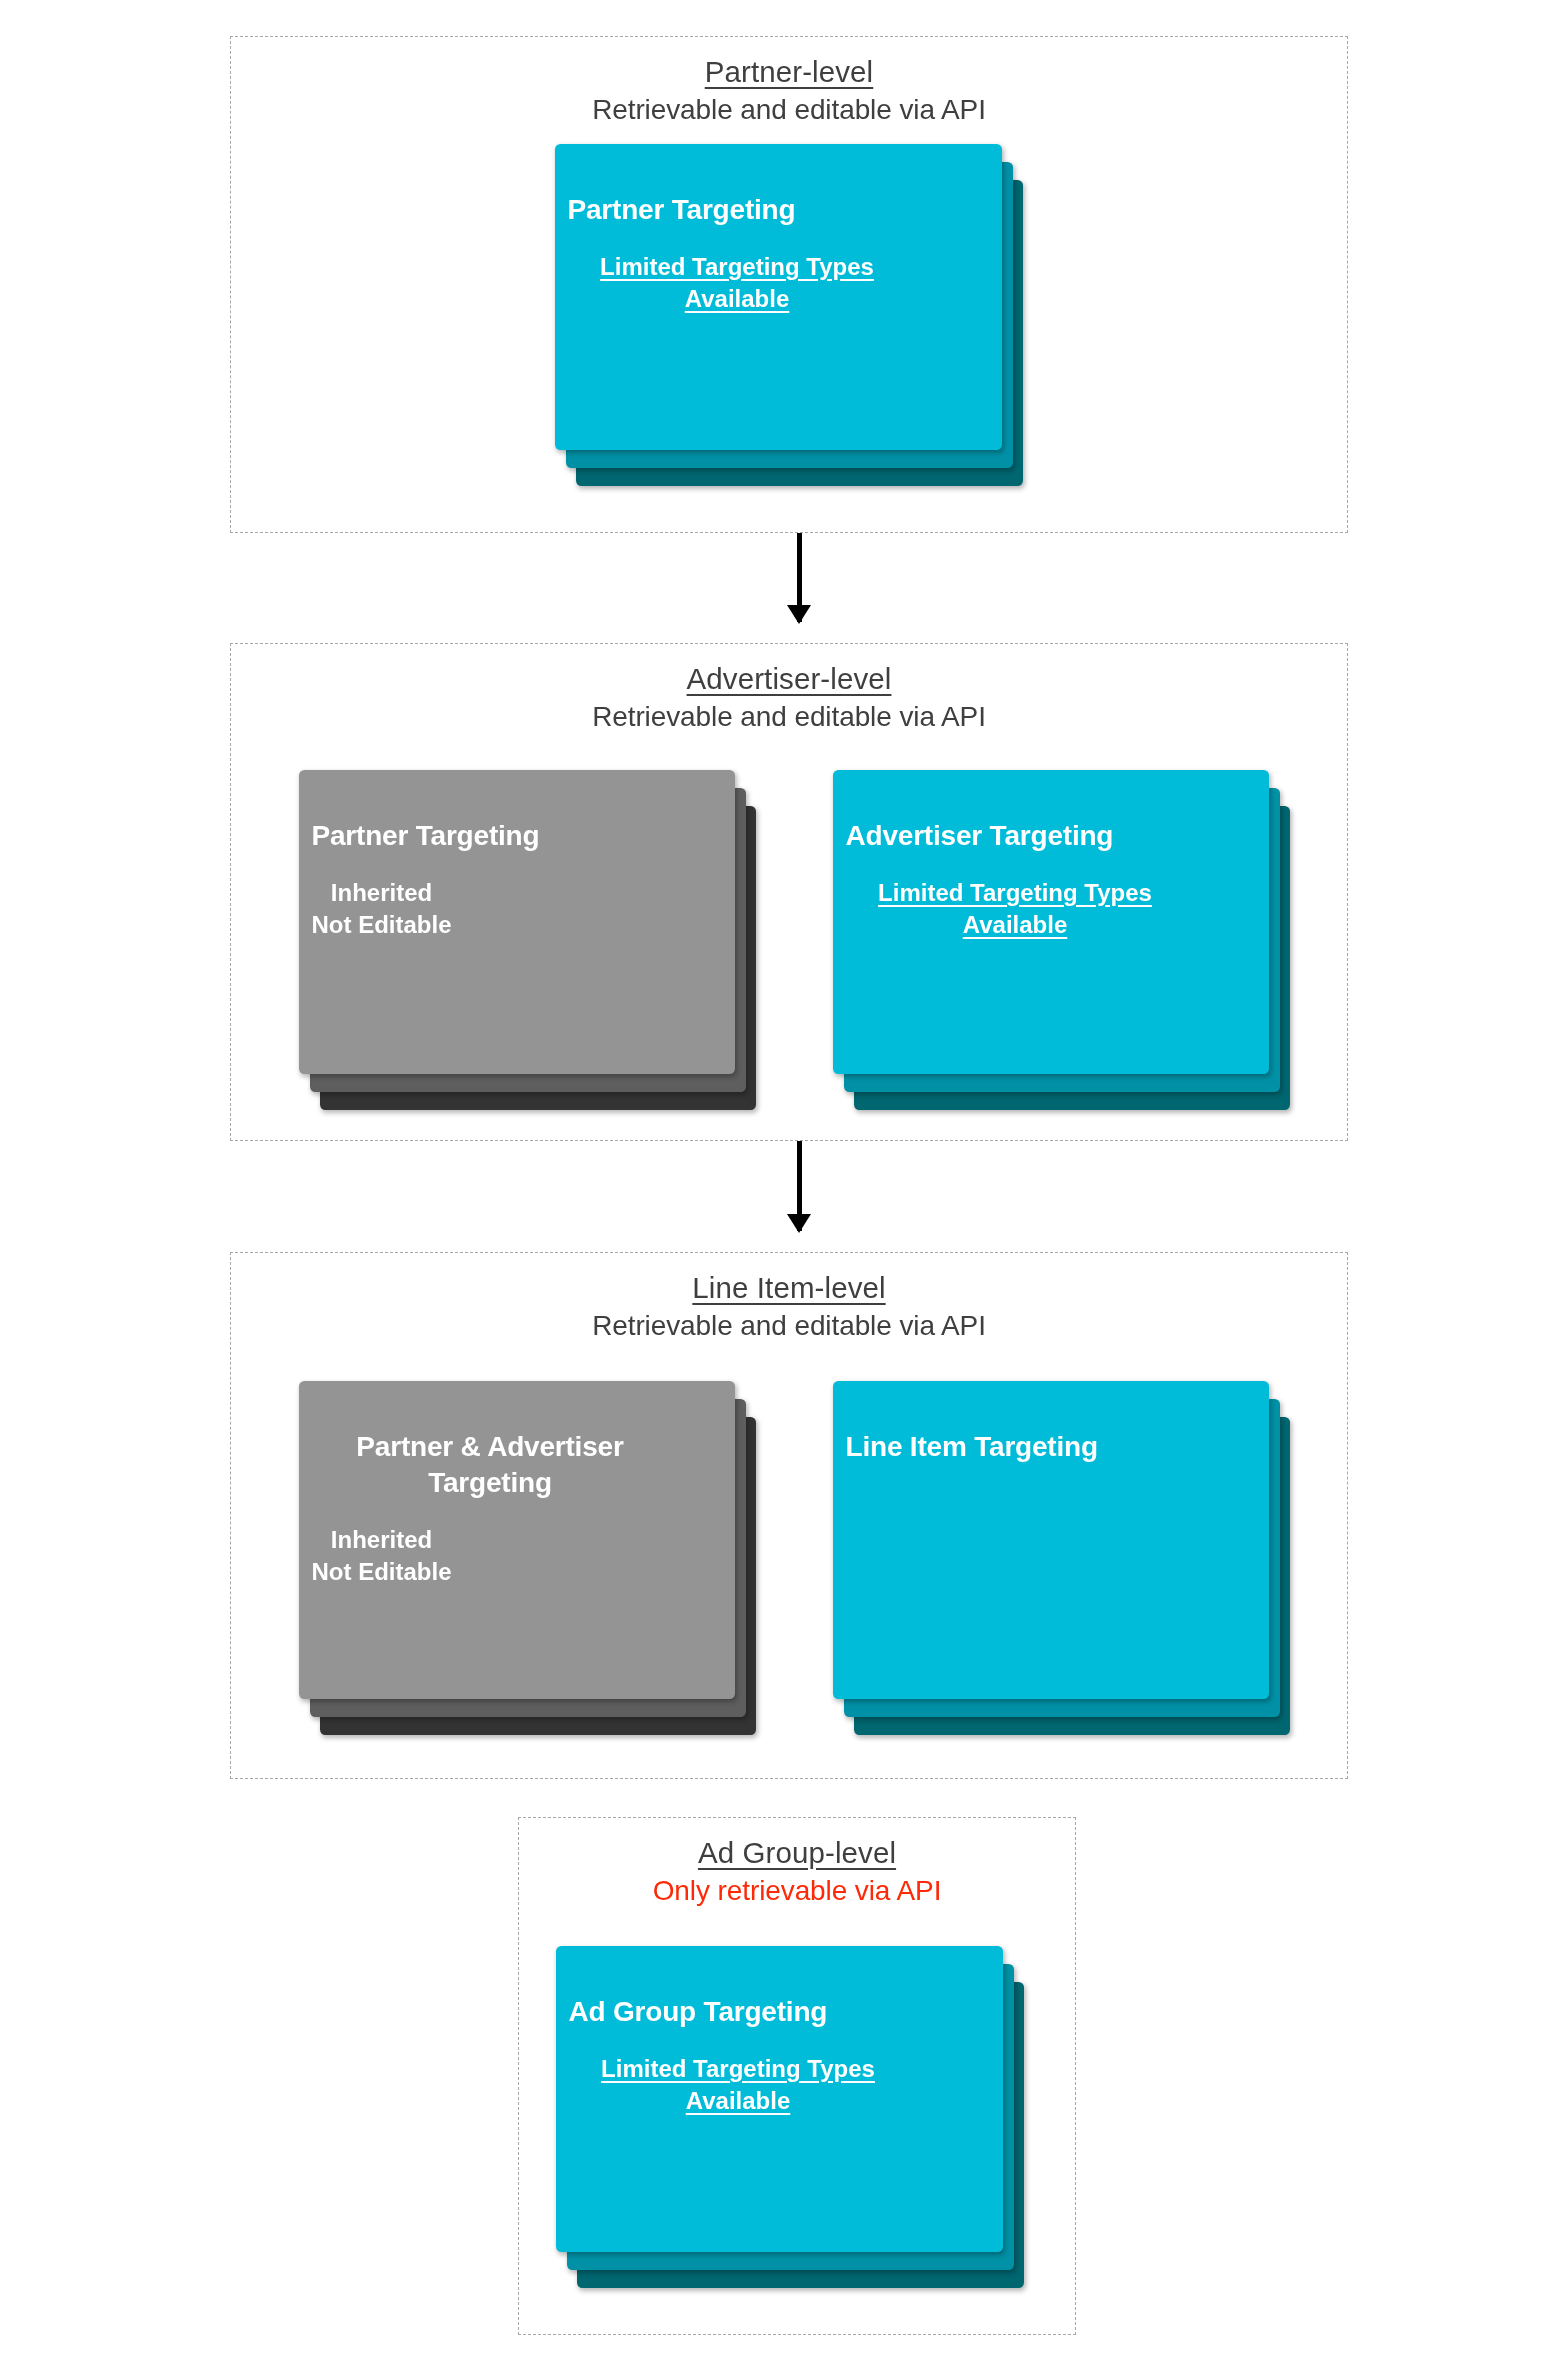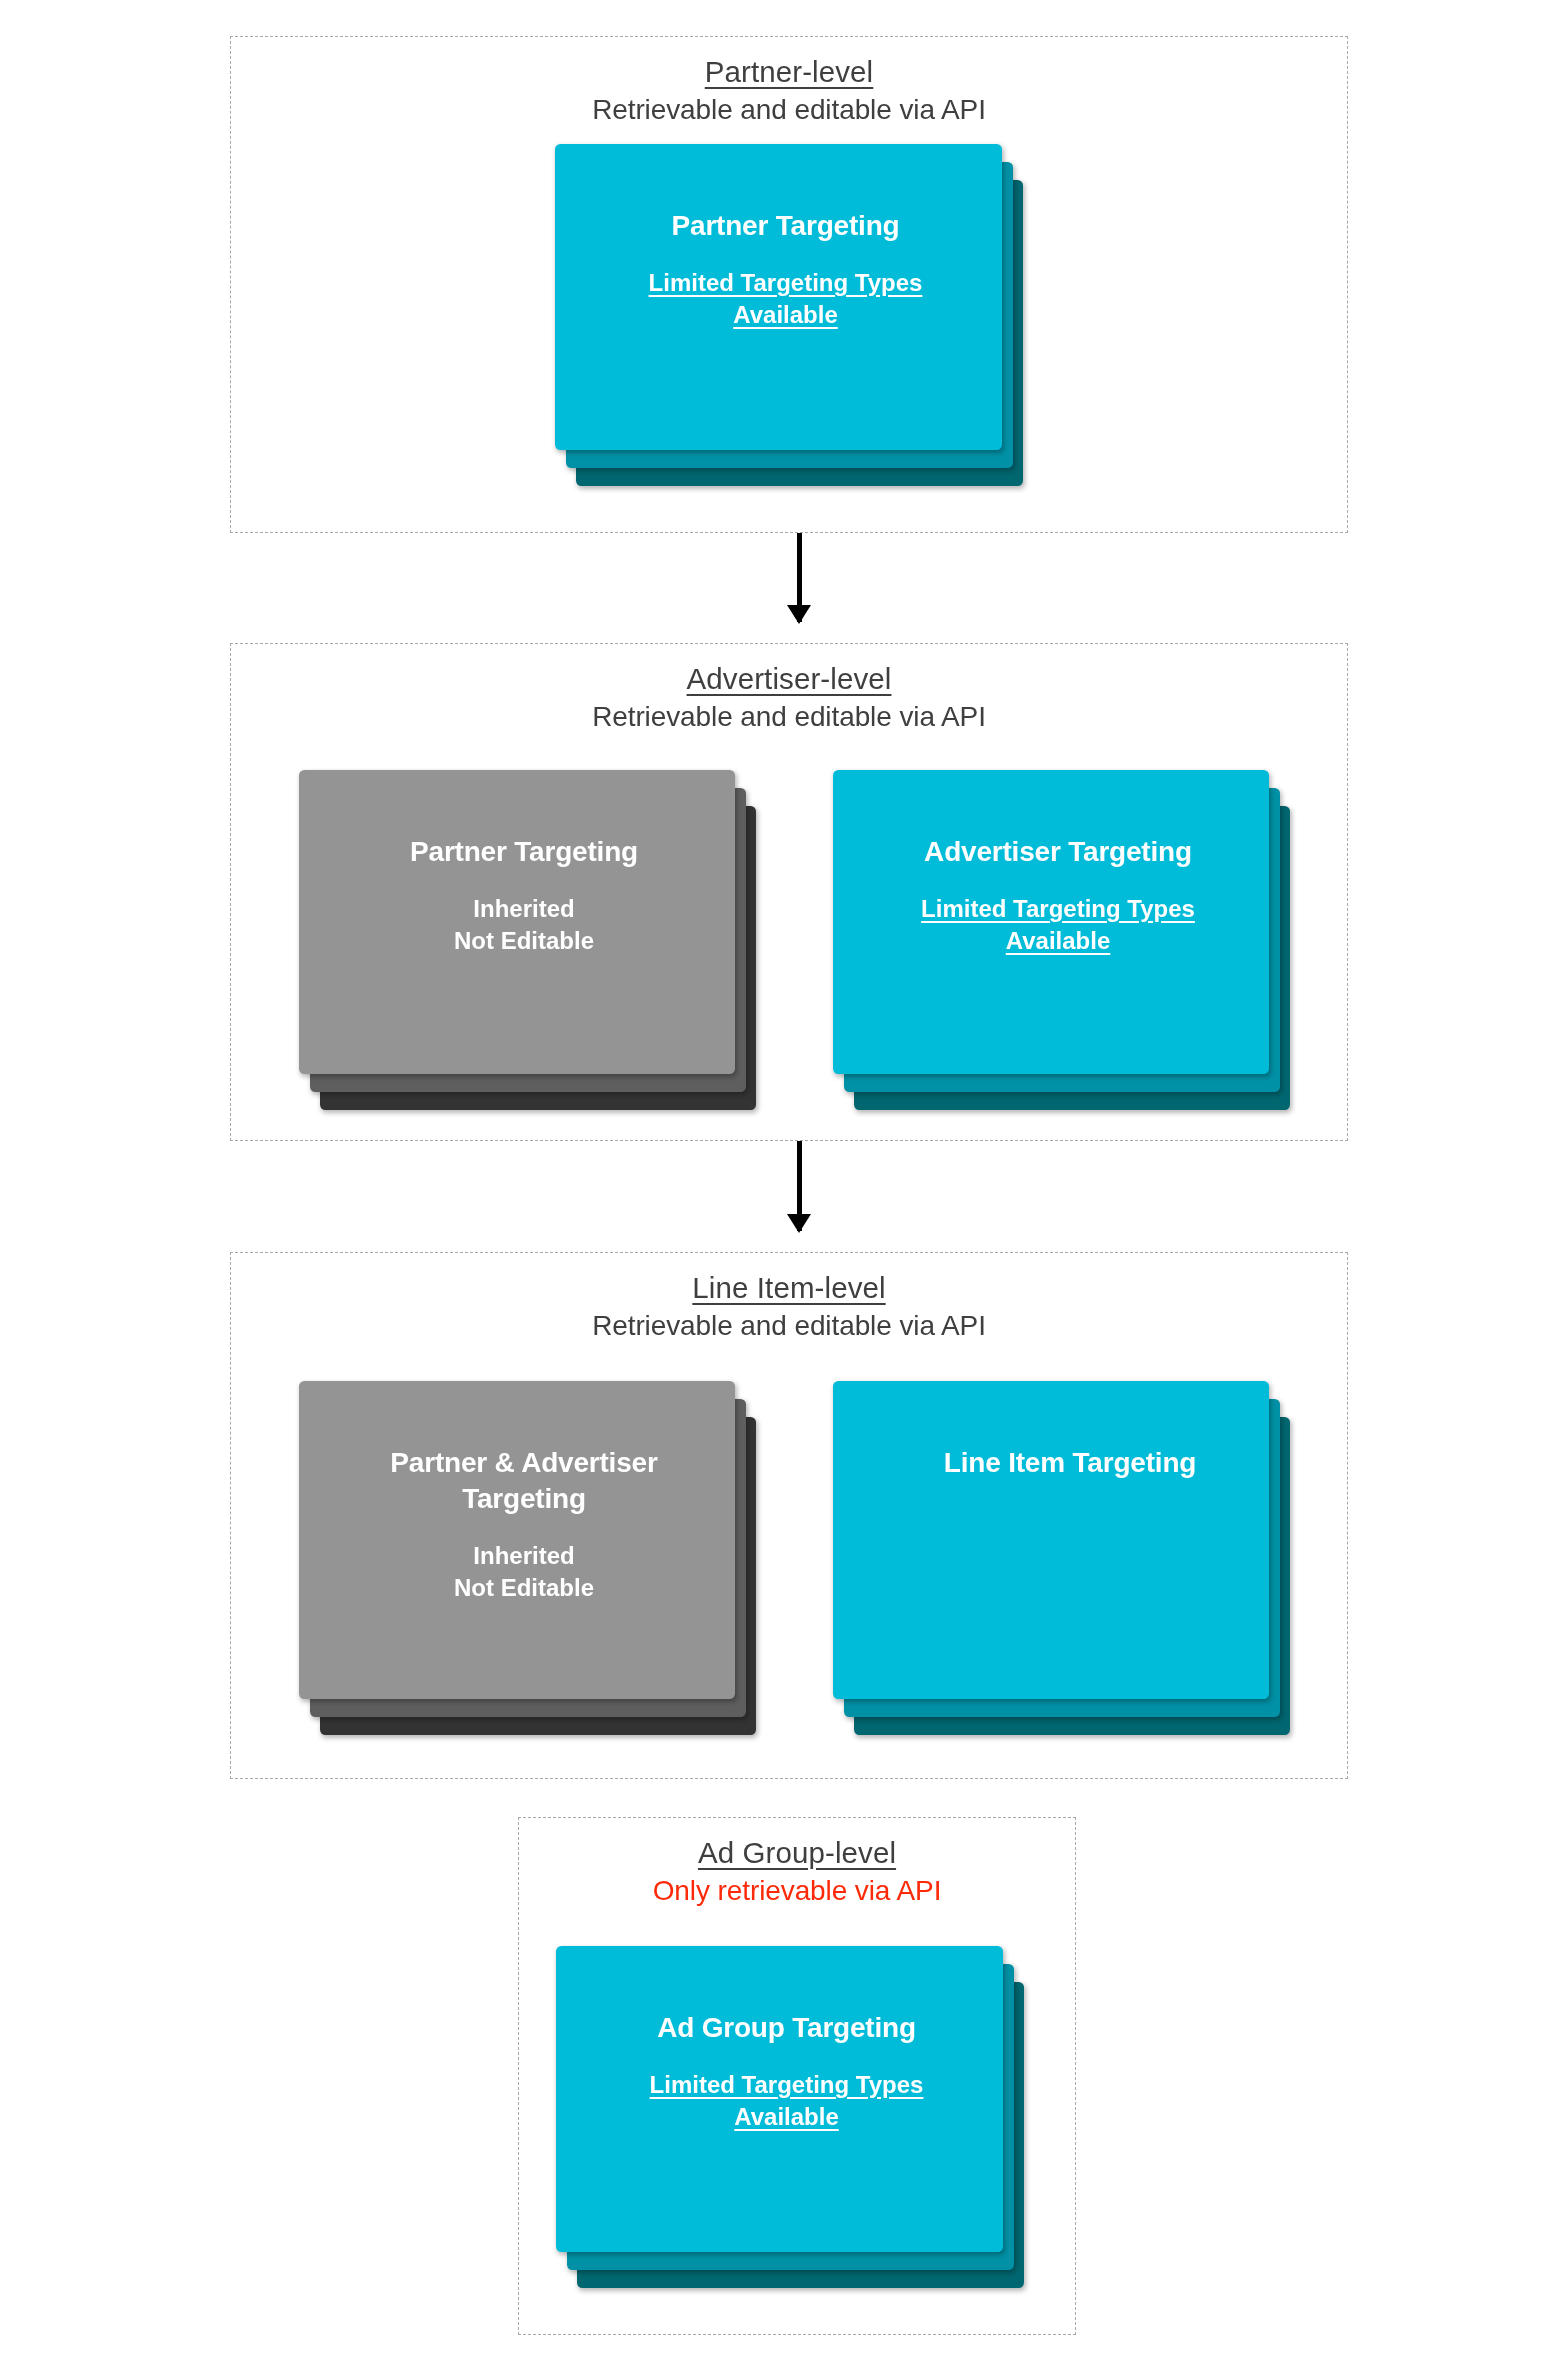--- a/index.html
+++ b/index.html
@@ -52,26 +52,25 @@
   .layer{
     position:absolute;
     border-radius:5.4px;
     box-shadow:1.8px 2.7px 5.4px rgba(0,0,0,.28);
   }
   .layer.back{ left:21.4px; top:36px; }
   .layer.mid { left:10.7px; top:18px; }
   .layer.front{left:0;    top:0;  }
 
   .card-body{
-    position:absolute; left:0; top:16px;
+    position:absolute; left:0; top:0;
     display:flex; flex-direction:column;
-    align-items:center; justify-content:flex-start;
+    align-items:flex-start; justify-content:flex-start;
     box-sizing:border-box;
     padding-top:48px;
-    margin-left:7px;
   }
   .card-title{
     font-size:28px; font-weight:700; color:#ffffff;
     text-align:center; line-height:1.28;
     letter-spacing:-0.2px;
     padding:0 12.5px;
   }
   .card-note{
     margin-top:23px;
     font-size:24px; font-weight:700; color:#ffffff;
@@ -184,21 +183,21 @@
         <div class="card-title" style="max-width:357px;">Partner &amp; Advertiser Targeting</div>
         <div class="card-note" style="white-space:pre-line;">Inherited
 Not Editable</div>
       </div>
     </div>
 
     <div class="stack teal" style="left:602px; top:128px; width:468px; height:357px;">
       <div class="layer back" style="width:436px;height:318px;"></div>
       <div class="layer mid" style="width:436px;height:318px;"></div>
       <div class="layer front" style="width:436px;height:318px;"></div>
-      <div class="card-body" style="width:436px;height:318px;padding-left:24px;">
+      <div class="card-body" style="width:436px;height:318px;">
         <div class="card-title">Line Item Targeting</div>
       </div>
     </div>
   </div>
 
   <div class="panel" id="panel-3">
     <div class="panel-head">
       <span class="level-title">Ad Group-level</span>
       <span class="level-sub alert">Only retrievable via API</span>
     </div>

